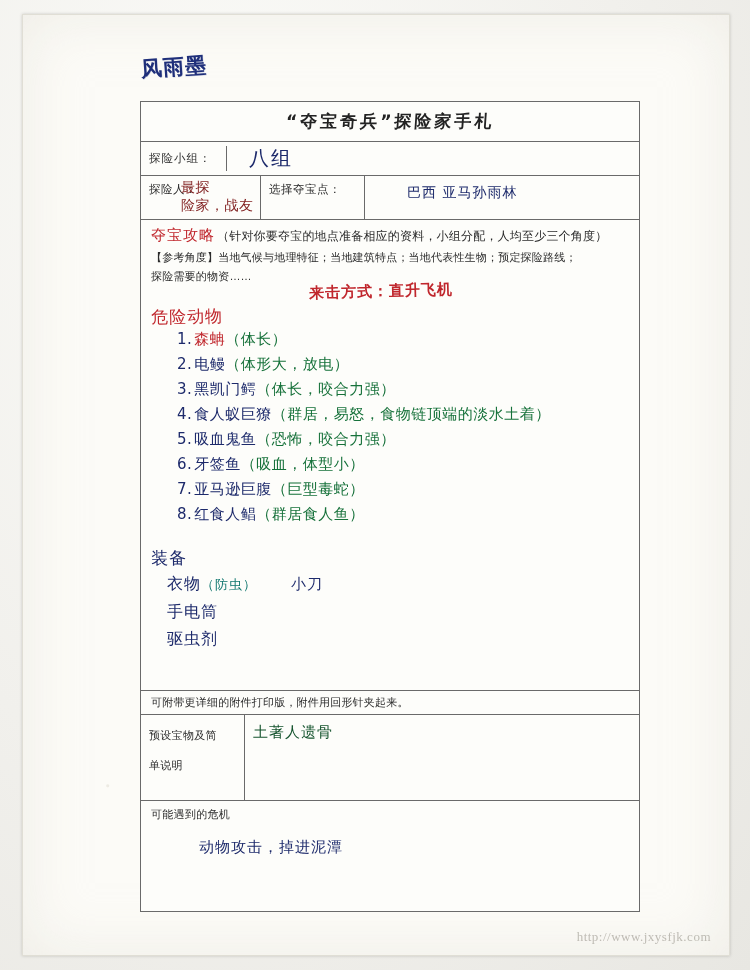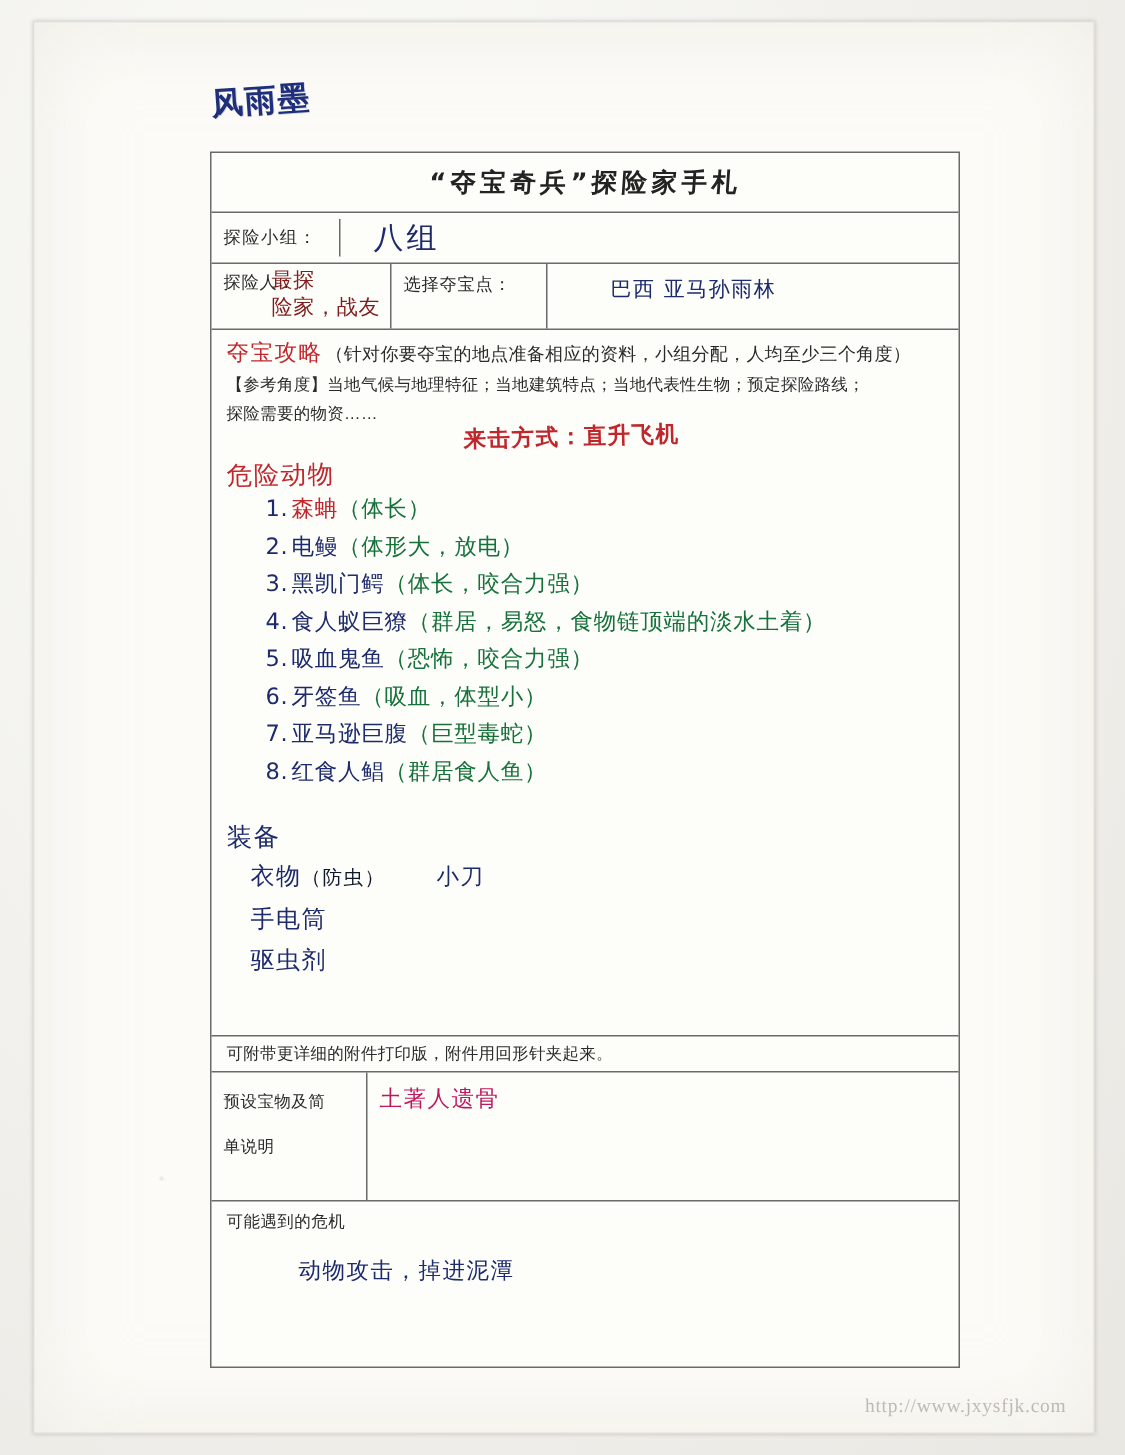--- a/index.html
+++ b/index.html
@@ -199,21 +199,21 @@
     padding-left: 16px;
     margin-top: 4px;
   }
   .gear-list .gear {
     font-family: "DejaVu Sans", sans-serif;
     font-size: 16px;
     color: #1d2a6b;
     line-height: 27px;
     letter-spacing: 1px;
   }
-  .gear .warn { color: #0f172a; font-size: 13px; }
+  .gear .warn { color: #0f766e; font-size: 13px; }
   .gear .extra { margin-left: 34px; color: #1d2a6b; font-size: 15px; }
 
   #attach-note {
     border-top: 1.1px solid #6a6a6a;
     padding: 4px 10px;
     font-size: 11px;
     color: #2b2b2b;
     letter-spacing: 0.2px;
   }
 
@@ -221,21 +221,21 @@
   #treasure-label {
     width: 104px;
     font-size: 11px;
     line-height: 30px;
     letter-spacing: 0.3px;
   }
   #treasure-value {
     flex: 1;
     font-family: "DejaVu Sans", sans-serif;
     font-size: 15px;
-    color: #be185d;
+    color: #14532d;
     padding: 8px 0 0 8px;
     letter-spacing: 1px;
   }
 
   #risk-row { min-height: 110px; display: block; padding: 6px 10px; }
   #risk-label { font-size: 11px; color: #2b2b2b; letter-spacing: 0.3px; }
   #risk-value {
     font-family: "DejaVu Sans", sans-serif;
     font-size: 15px;
     color: #1d2a6b;

